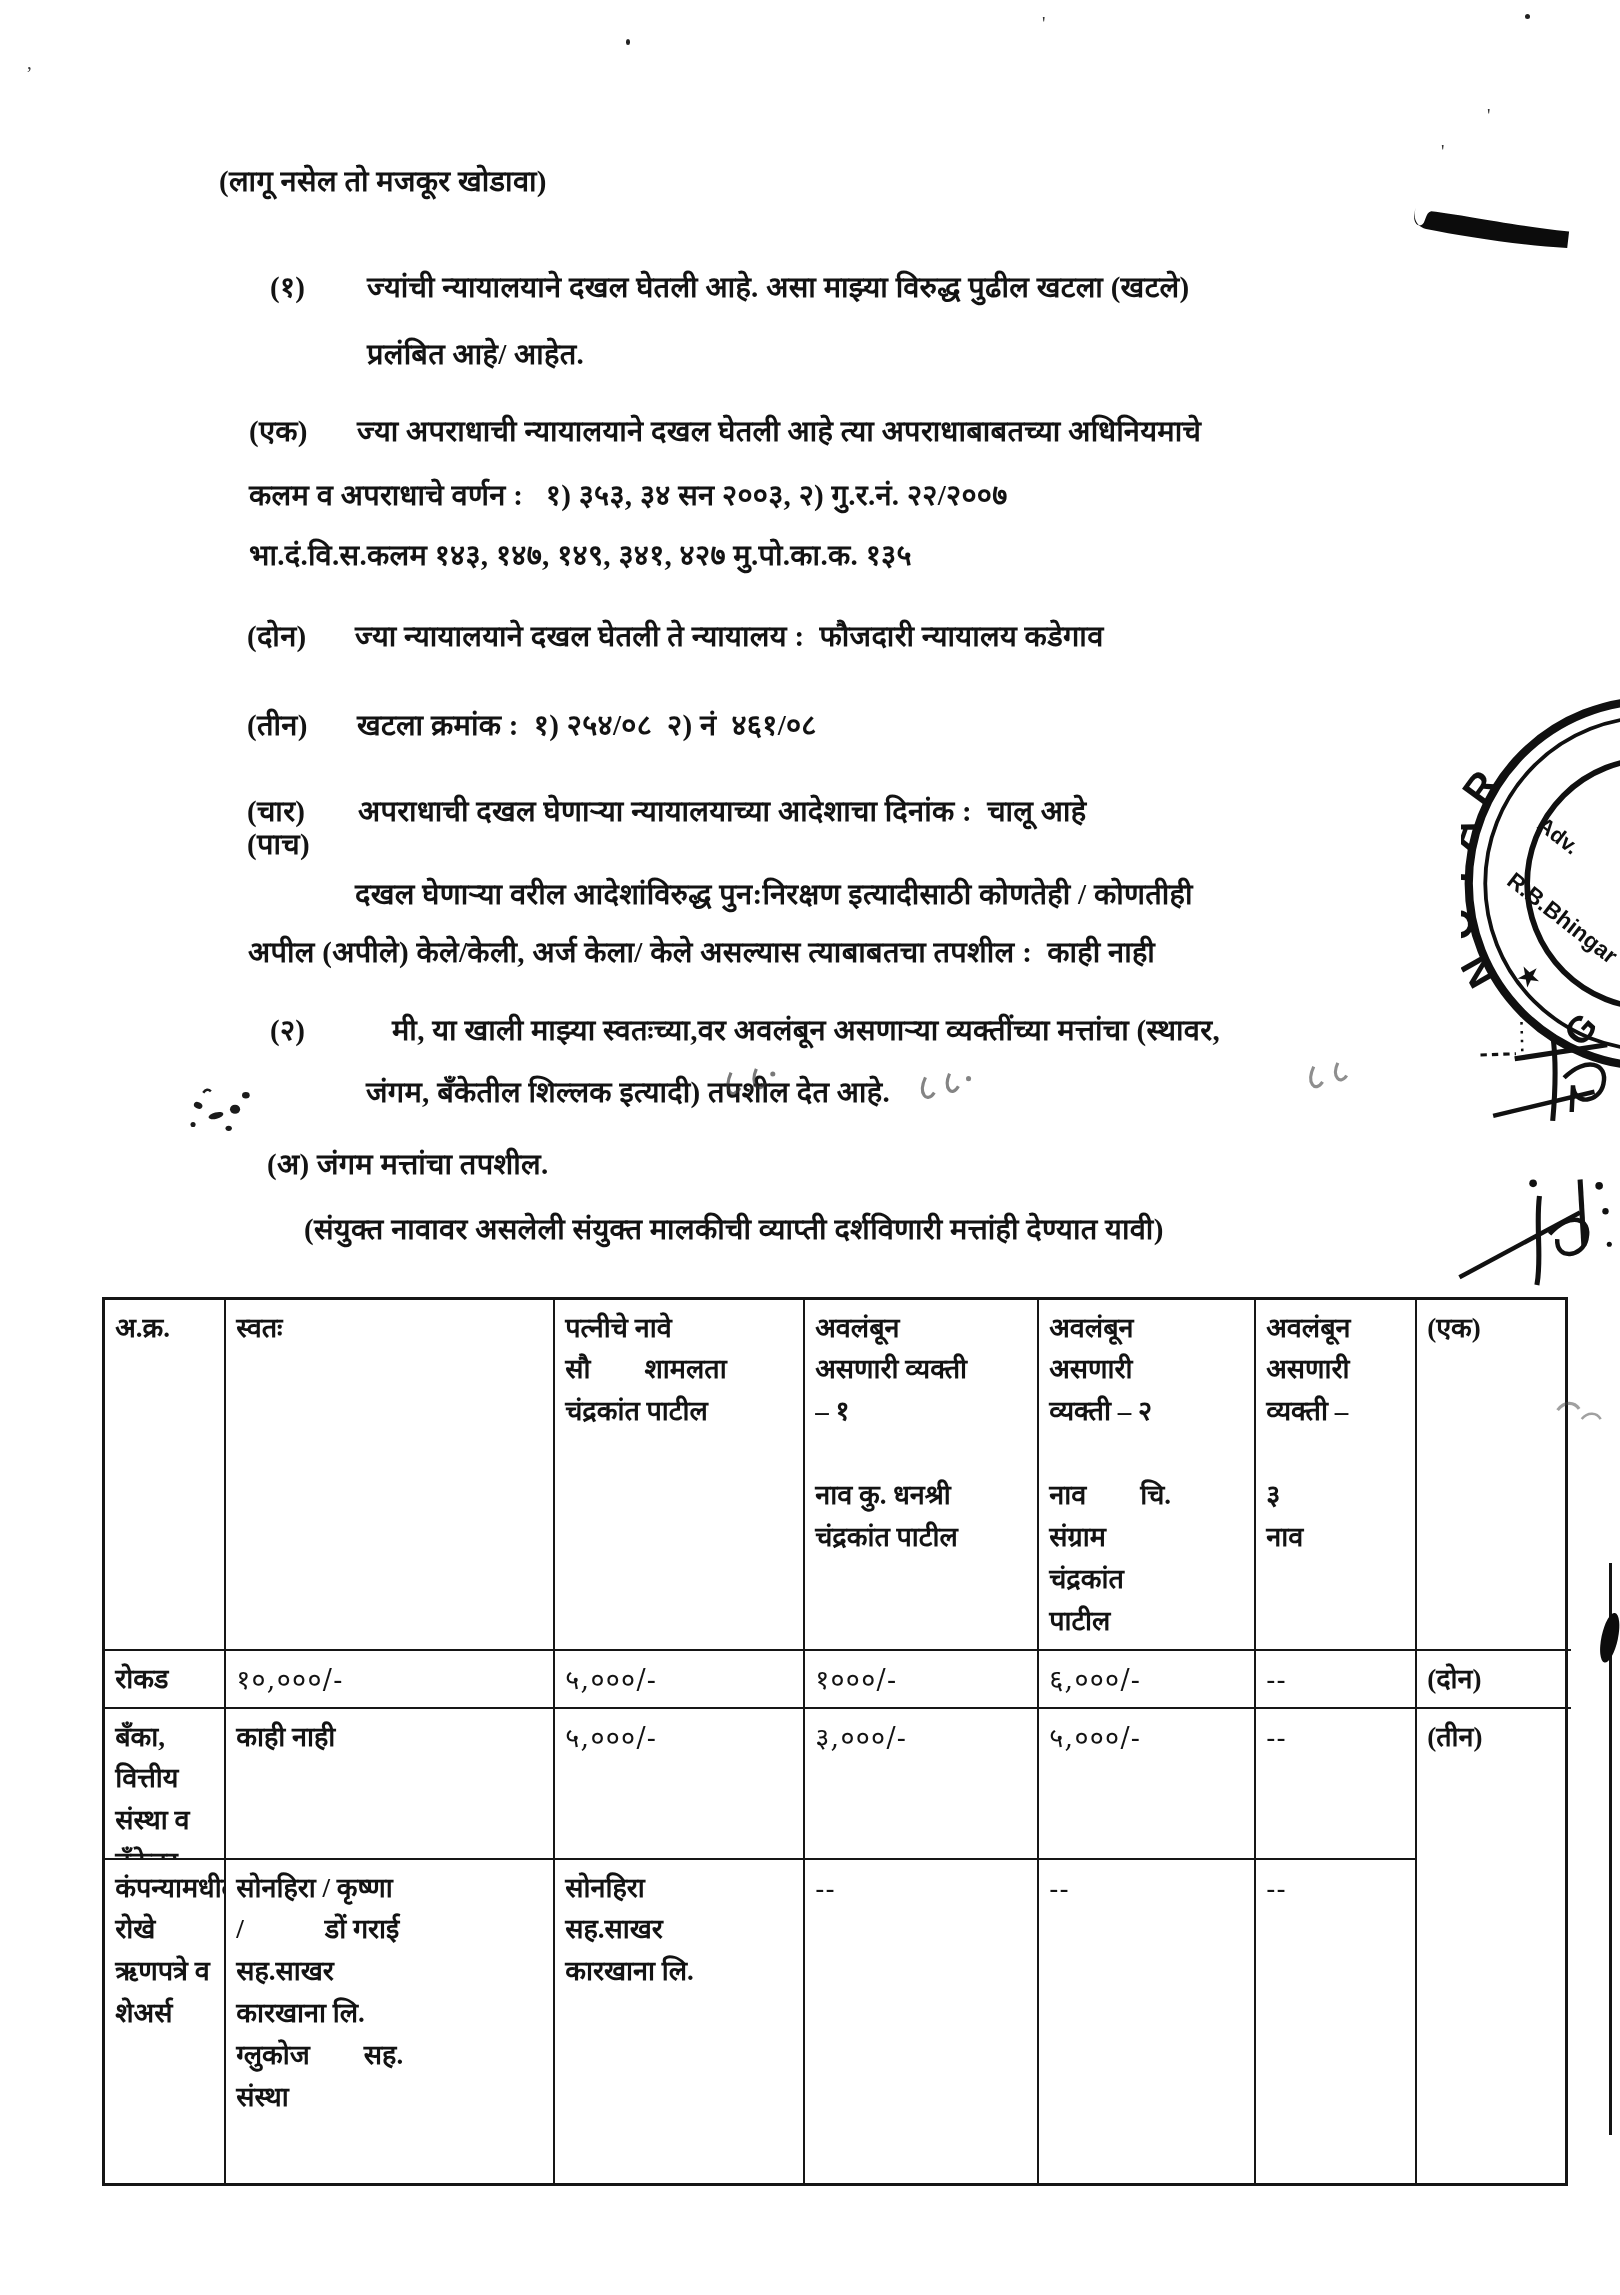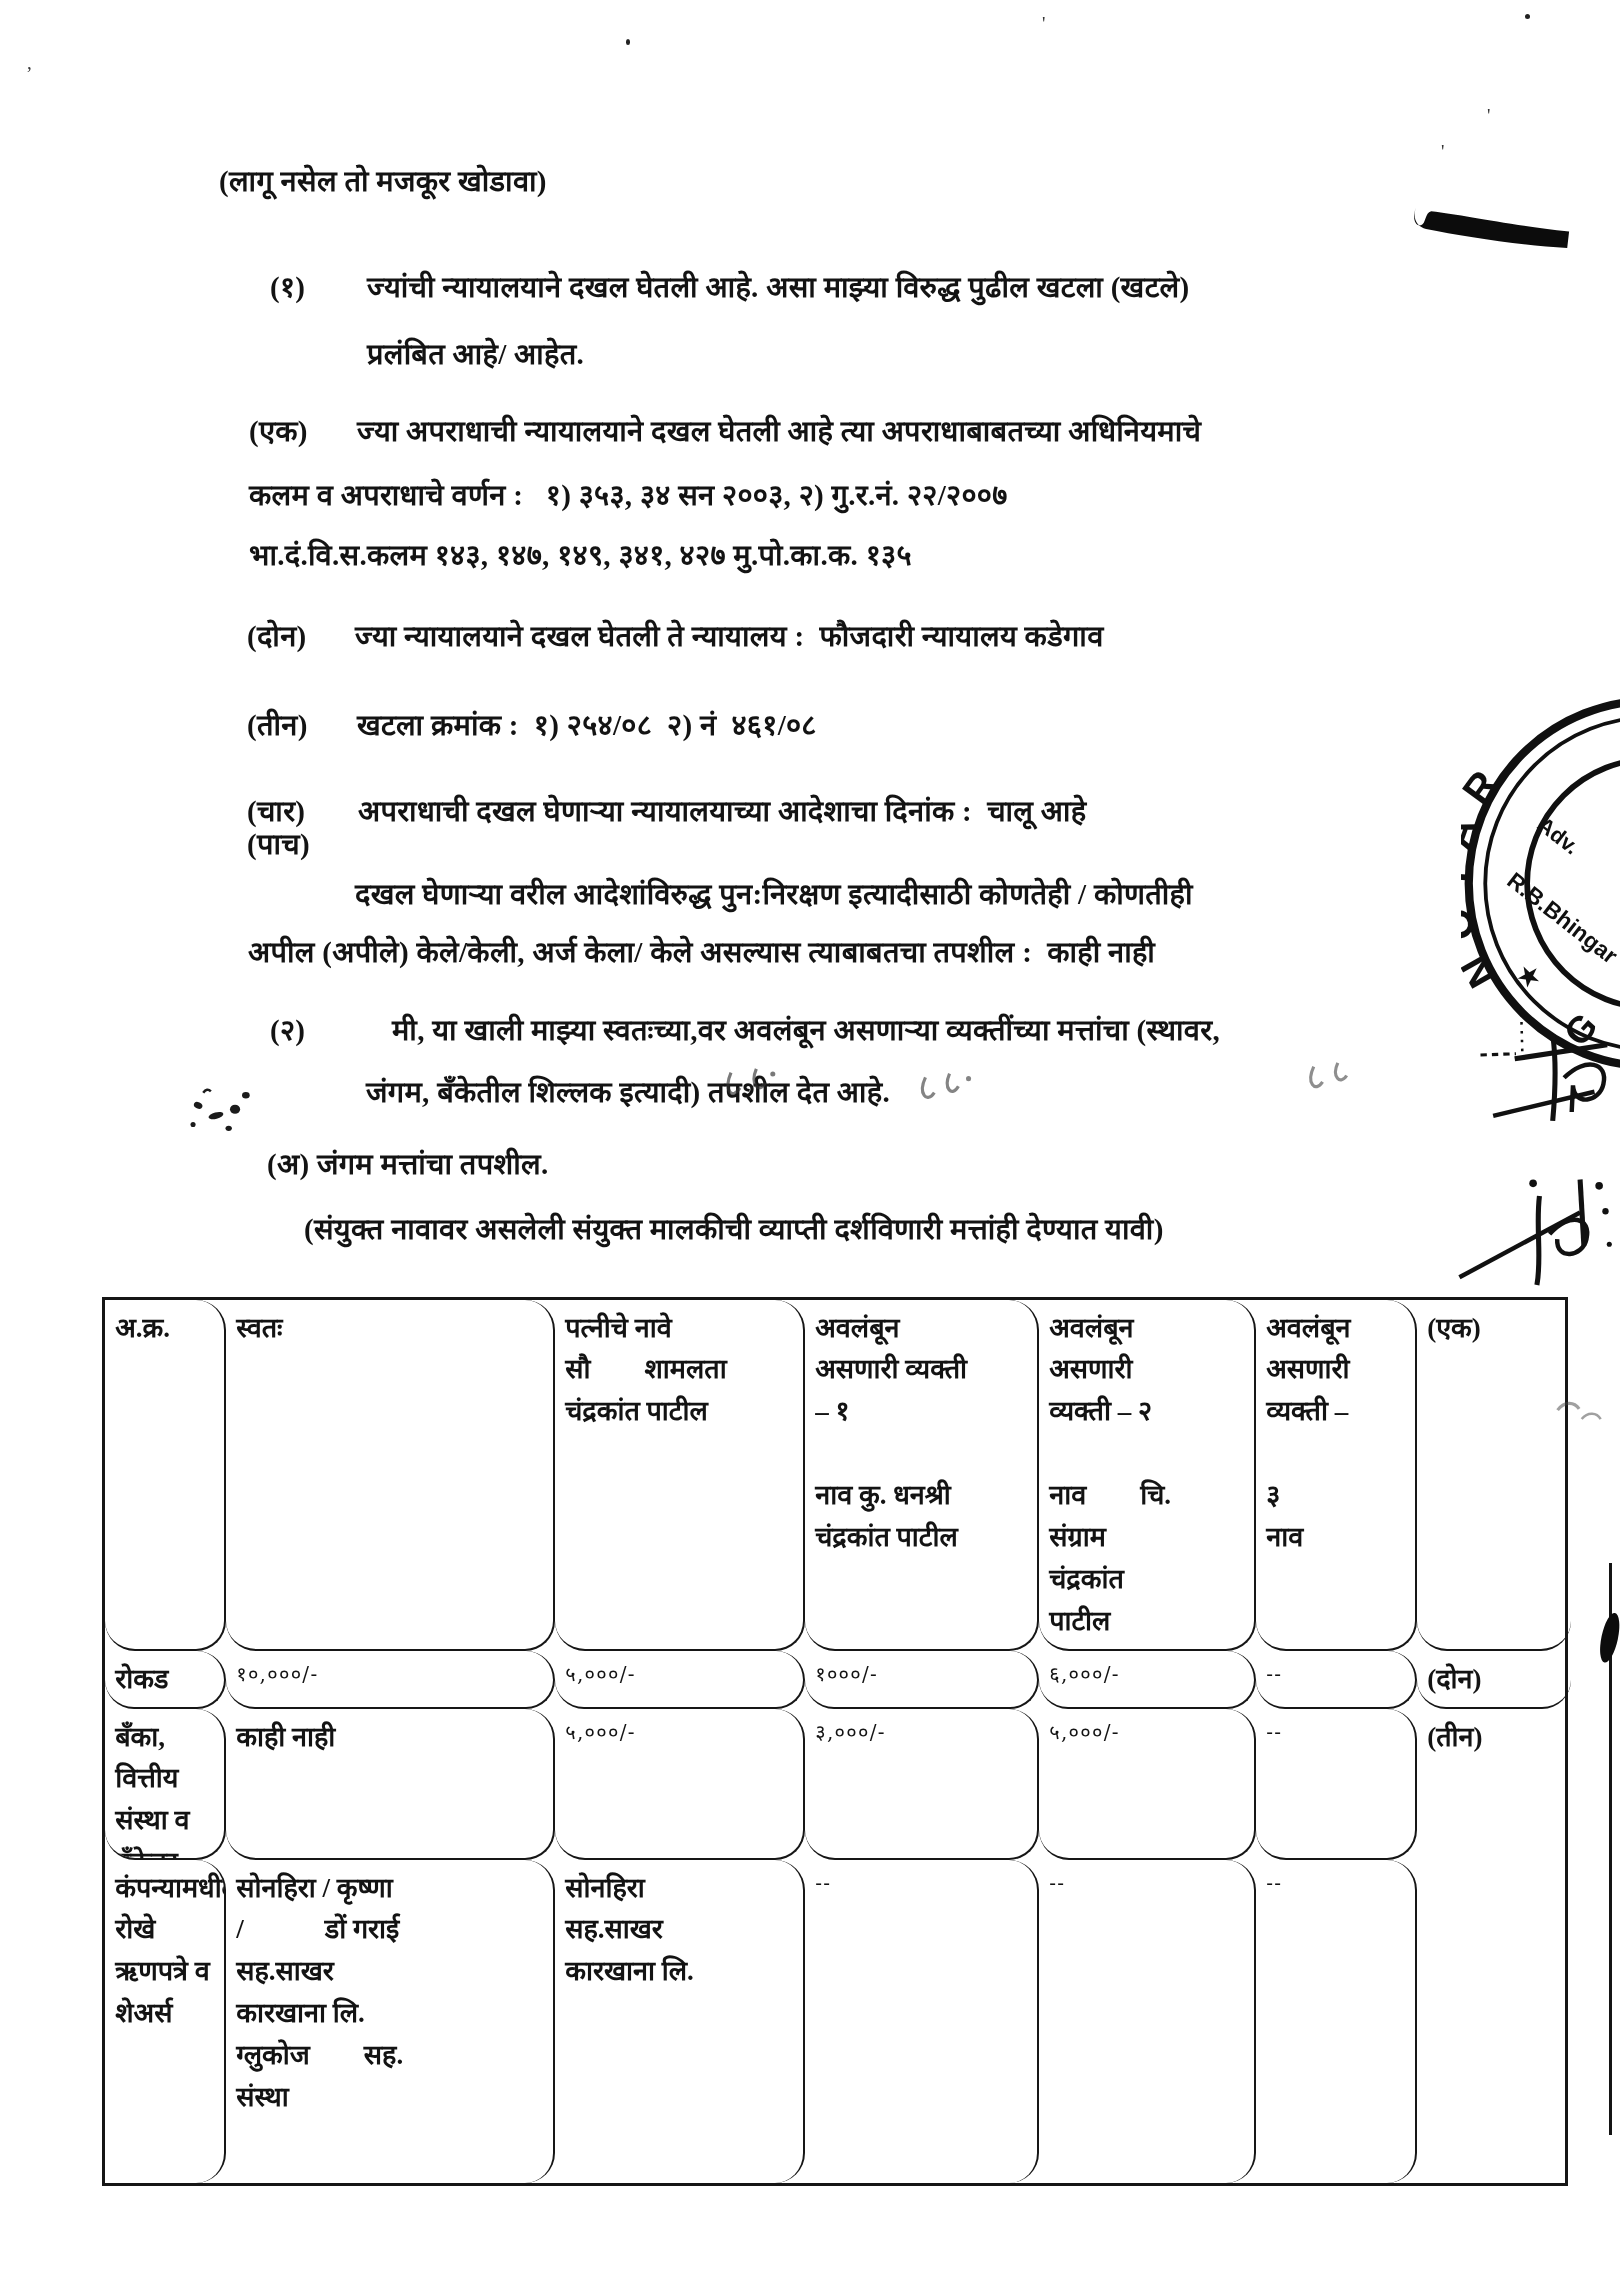--- a/index.html
+++ b/index.html
@@ -36,25 +36,24 @@
   .cell{
     border-right:2.5px solid #161616;
     border-bottom:2.5px solid #161616;
     padding:7.6px 9px 5.1px 10.2px;
     font-size:27px;
     font-weight:700;
     line-height:1.55;
     white-space:pre-line;
     box-sizing:border-box;
     overflow:hidden;
-    border-radius:30px;
   }
   .cell:nth-child(7n){border-right:none;}
   .cell.last-row{border-bottom:none;}
-  .hand{font-weight:400;font-size:20px;letter-spacing:1.3px;font-family:"DejaVu Serif",serif;}
+  .hand{font-weight:400;font-size:27px;letter-spacing:1.3px;font-family:"DejaVu Serif",serif;}
   
   .edge-line{position:absolute;background:#141414;}
   svg{position:absolute;}
 </style>
 </head>
 <body>
 
 <div class="page">
 
   <span class="tick" style="left:27px;top:52px;">,</span>

